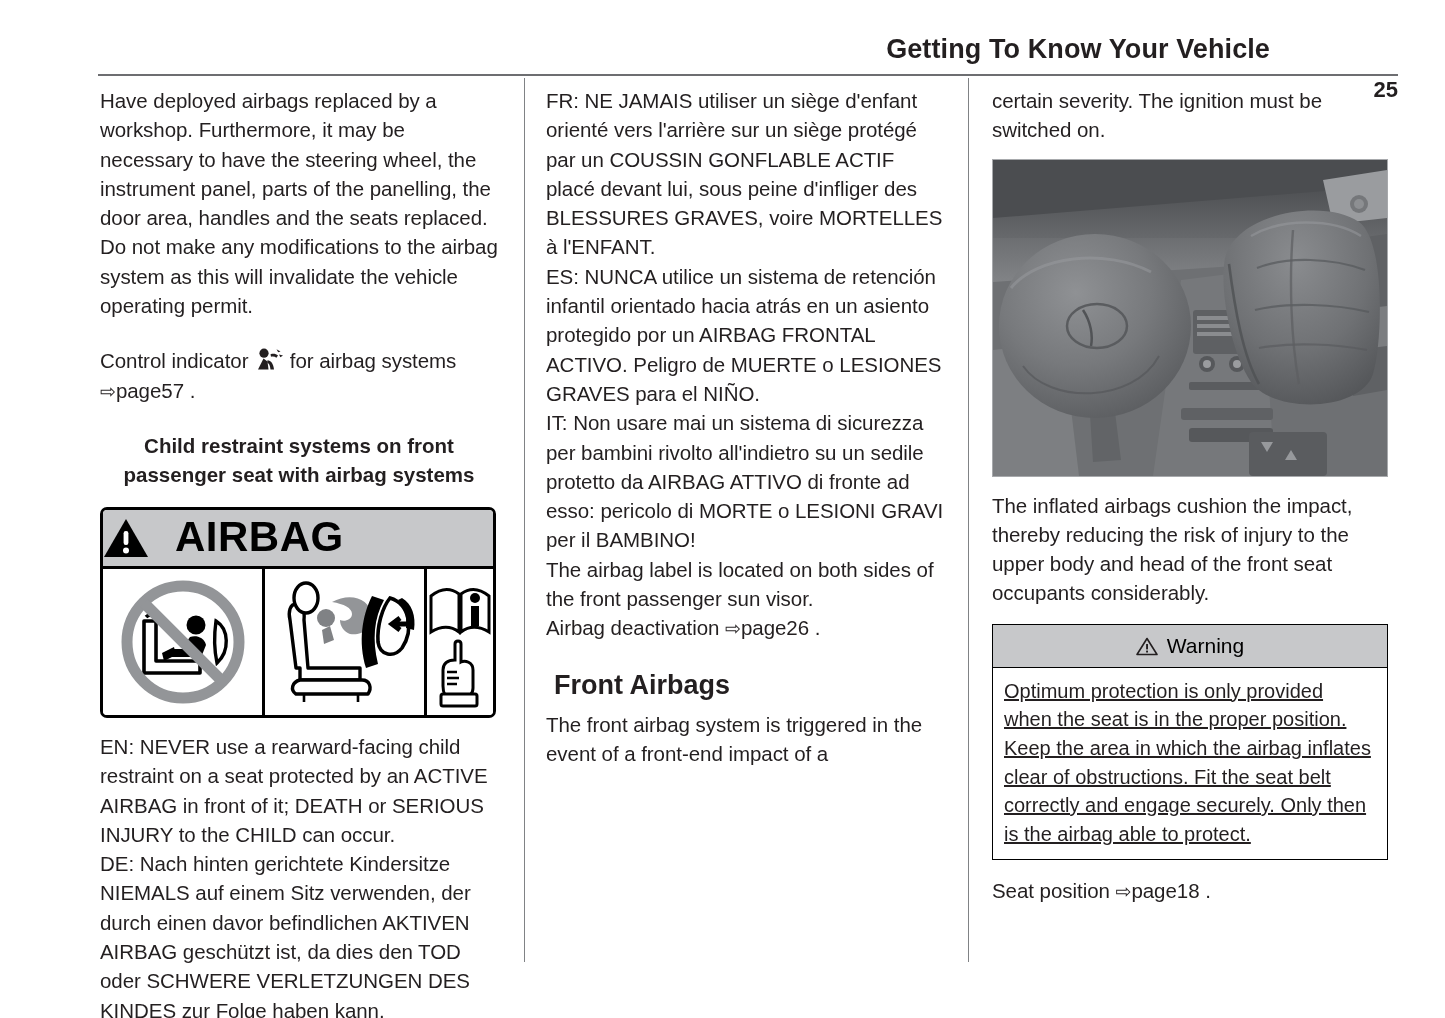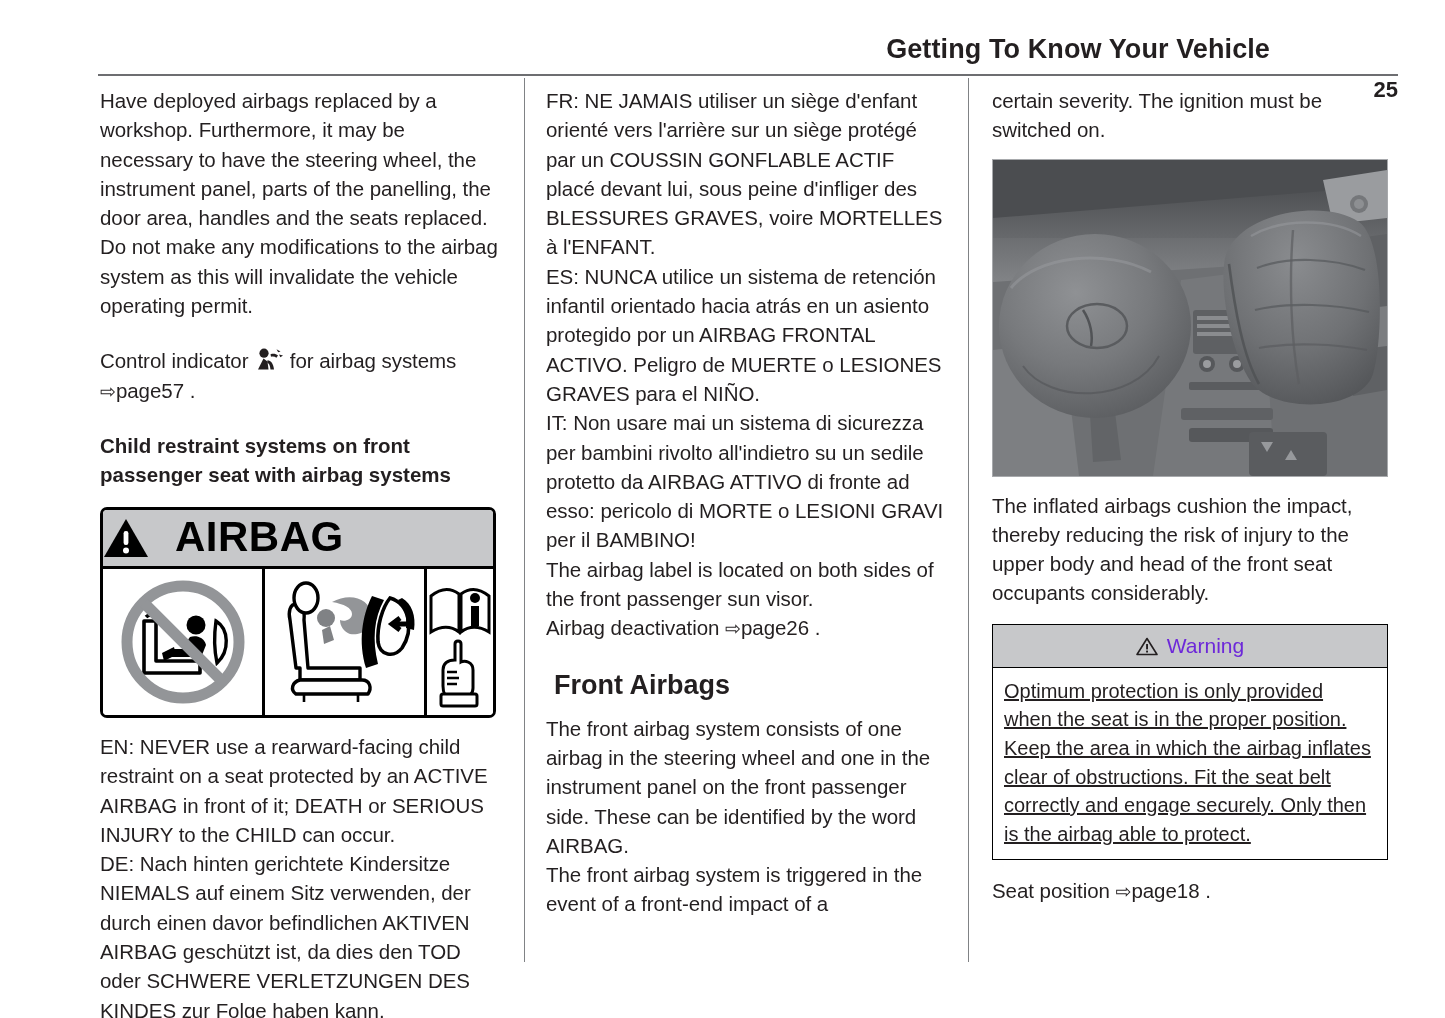--- a/index.html
+++ b/index.html
@@ -85,20 +85,21 @@
     letter-spacing: -0.05px;
   }
   p.gap { margin-top: 26px; }
 
   h2.sub {
     margin: 0;
     font-size: 20.5px;
     line-height: 29px;
     font-weight: bold;
     color: #231f20;
+    text-align: center;
   }
   h2.section {
     margin: 8px;
     font-size: 27px;
     line-height: 33px;
     font-weight: bold;
     color: #231f20;
   }
 
   .pageref-arrow {
@@ -185,21 +186,21 @@
     border-bottom: 1.5px solid #000;
     height: 42px;
     display: flex;
     align-items: center;
     justify-content: center;
     gap: 9px;
   }
   .wb-tri { width: 22px; height: 19px; display: block; position: relative; top: 1px; }
   .wb-title {
     font-size: 21px;
-    color: #6d28d9;
+    color: #000000;
     line-height: 1;
   }
   .wb-body {
     padding: 9px 11px 11px 11px;
     text-decoration: underline;
   }
   .wb-body p {
     margin: 0;
     font-size: 20px;
     line-height: 28.6px;
@@ -328,21 +329,20 @@
     <p class="body">ES: NUNCA utilice un sistema de retención infantil orientado hacia atrás en un asiento protegido por un AIRBAG FRONTAL ACTIVO. Peligro de MUERTE o LESIONES GRAVES para el NIÑO.</p>
     <p class="body">IT: Non usare mai un sistema di sicurezza per bambini rivolto all'indietro su un sedile protetto da AIRBAG ATTIVO di fronte ad esso: pericolo di MORTE o LESIONI GRAVI per il BAMBINO!</p>
     <p class="body">The airbag label is located on both sides of the front passenger sun visor.</p>
     <p class="body">
       <span>Airbag deactivation</span>
       <span class="pageref-arrow">⇨</span><span>page26 .</span>
     </p>
 
     <h2 class="section" style="margin-top:26px;">Front Airbags</h2>
 
-    <p class="body" style="margin-top:12px;">The front airbag system consists of one airbag in the steering wheel and one in the instrument panel on the front passenger side. These can be identified by the word AIRBAG.</p>
     <p class="body">The front airbag system is triggered in the event of a front-end impact of a</p>
   </div>
 
   <div class="col c3">
     <p class="body">certain severity. The ignition must be switched on.</p>
 
     <div class="photo">
       <svg viewBox="0 0 394 316" preserveAspectRatio="none" xmlns="http://www.w3.org/2000/svg">
         <defs>
           <radialGradient id="bagA" cx="40%" cy="32%" r="72%">

